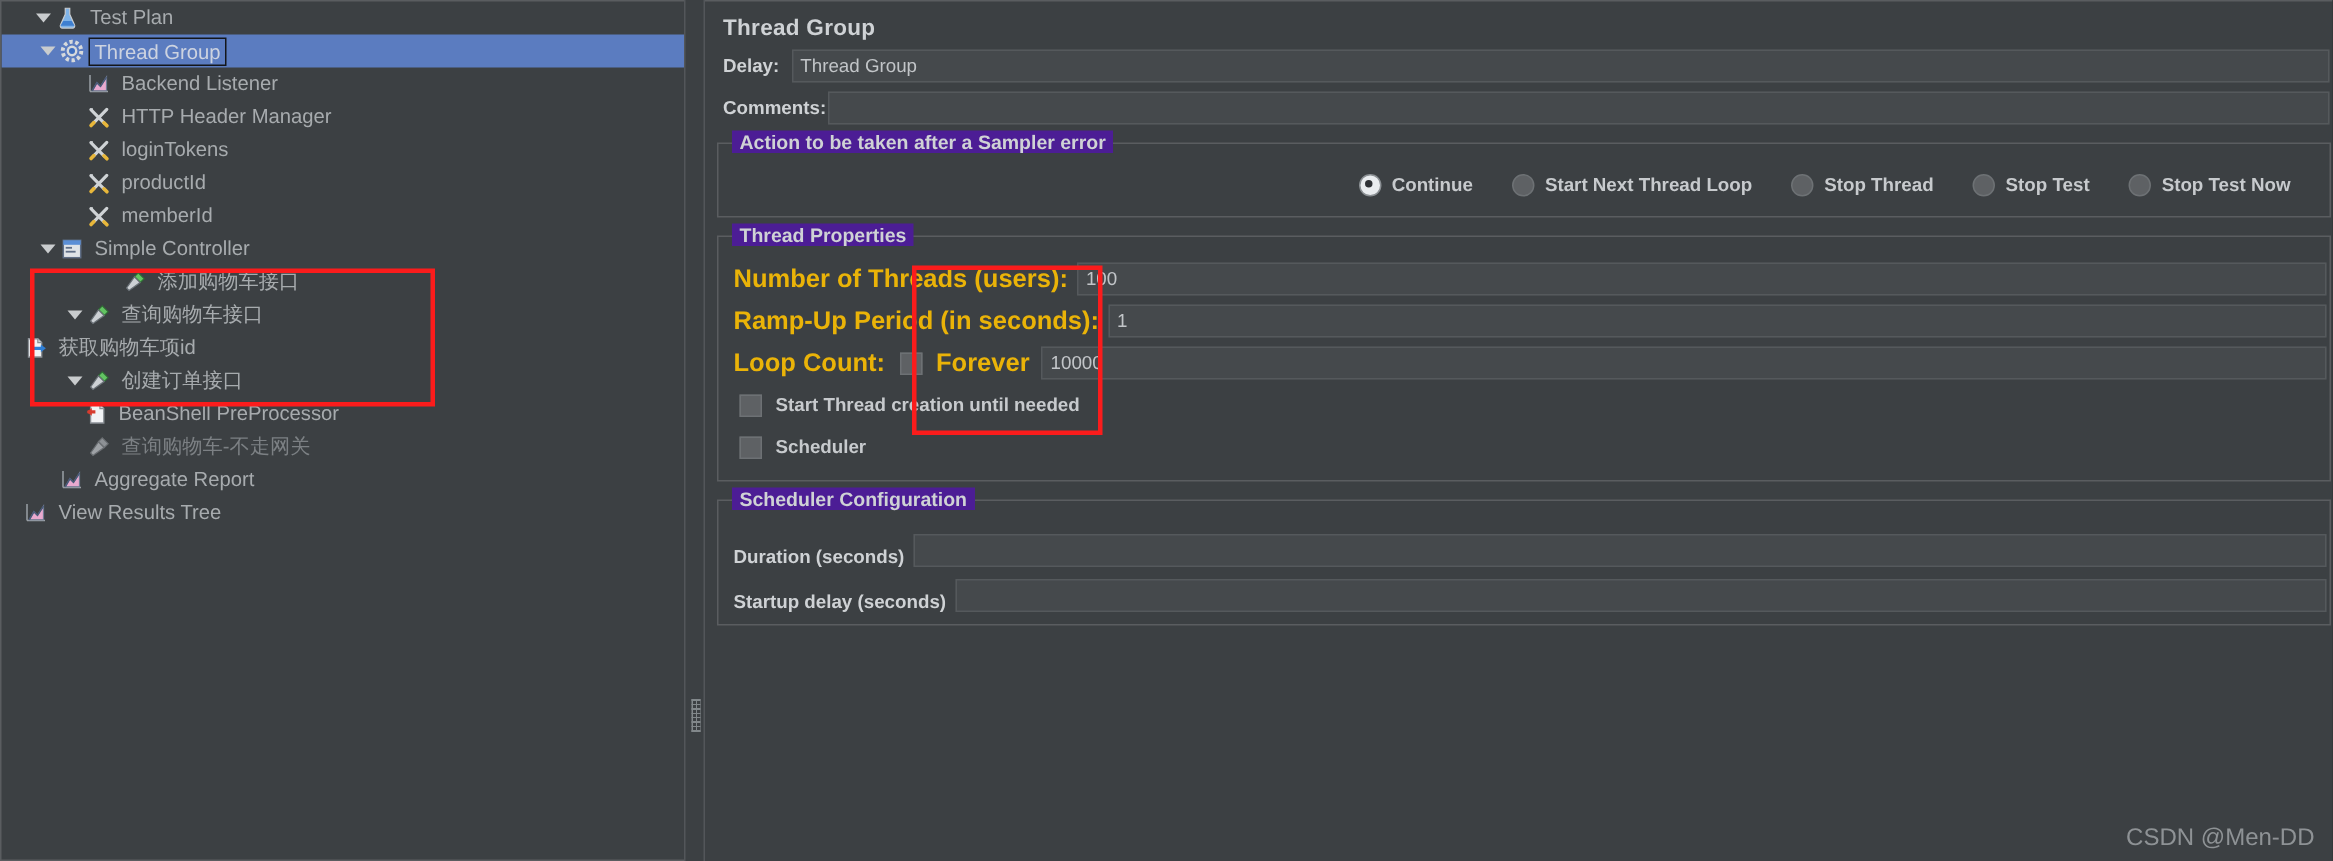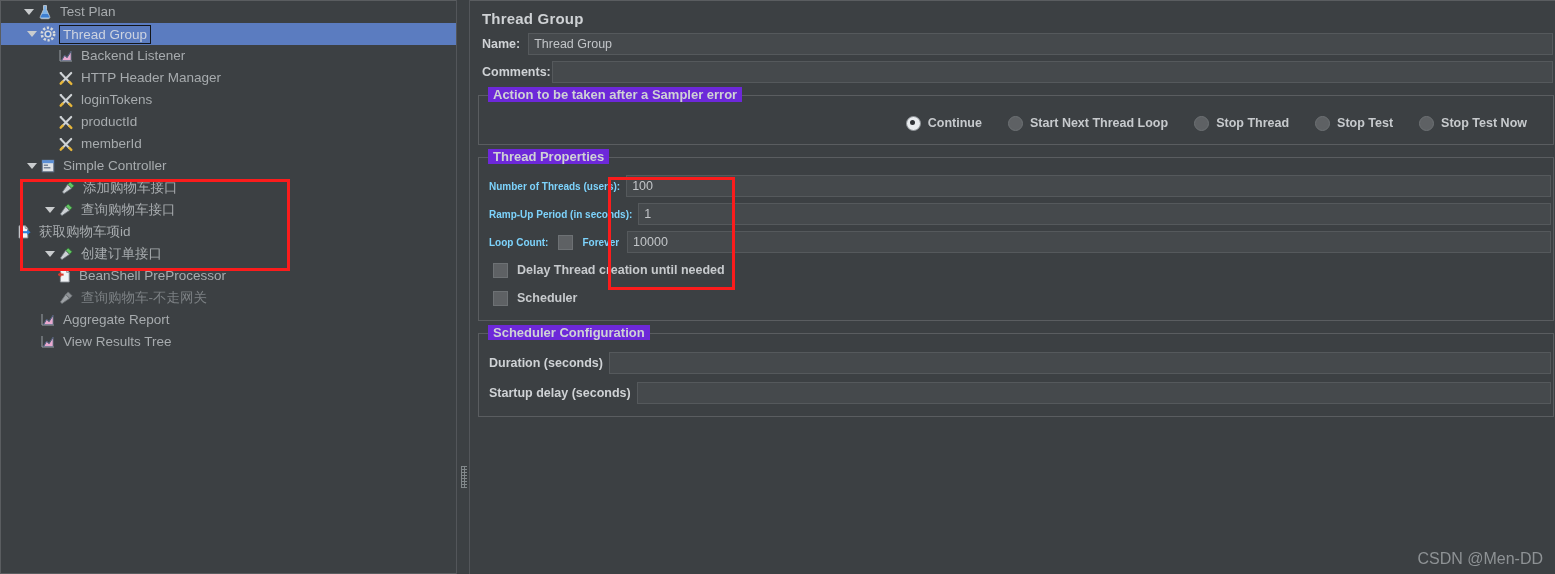--- a/index.html
+++ b/index.html
@@ -85,50 +85,50 @@
   .field.grow{flex:1 1 auto;}
 
   
   .group{
     position:relative;margin:12px 1px 0 8px;
     border:1px solid #5a5d60;
     padding:14px 0 8px 0;
     box-sizing:border-box;
   }
   .group > .gtitle{
-    position:absolute;top:-9px;left:9px;background:#6d28d9;
+    position:absolute;top:-9px;left:9px;background:#4c1d95;
     padding:0 5px;font-weight:bold;color:#cfd2d5;font-size:13px;
   }
 
   .radio-row{display:flex;align-items:center;justify-content:flex-end;height:26px;padding-left:440px;}
   .radio-item{display:flex;align-items:center;margin-right:26px;white-space:nowrap;}
   .radio{
     width:13px;height:13px;border-radius:50%;
     background:#5e6164;border:1px solid #6d7174;margin-right:7px;
     position:relative;flex:0 0 13px;
   }
   .radio.on{background:#e9ecef;border-color:#8b9094;}
   .radio.on::after{
     content:"";position:absolute;left:3px;top:3px;width:5px;height:5px;
     border-radius:50%;background:#2f3236;
   }
   .radio-label{font-weight:bold;color:#c7cacd;font-size:12.5px;}
 
   .prop-row{display:flex;align-items:center;height:28px;}
   .prop-label{
-    font-weight:bold;color:#7dd3fc;font-size:10px;padding-left:10px;white-space:nowrap;
+    font-weight:bold;color:#eab308;font-size:17px;padding-left:10px;white-space:nowrap;
   }
   .cbox{
     width:13px;height:13px;background:#5e6164;border:1px solid #6d7174;
     flex:0 0 13px;display:inline-block;
   }
   .cb-row{display:flex;align-items:center;height:28px;padding-left:14px;}
   .cb-row .cb-label{font-weight:bold;color:#c7cacd;font-size:12.5px;margin-left:9px;}
 
-  .sched-row{display:flex;align-items:center;height:30px;}
+  .sched-row{display:flex;align-items:flex-end;height:30px;}
   .sched-label{font-weight:bold;color:#cfd2d5;font-size:12.5px;padding-left:10px;white-space:nowrap;}
 
   
   .annot{
     position:absolute;border:3px solid #fb1c1c;pointer-events:none;z-index:50;
     box-sizing:border-box;
   }
   #annot-tree{left:20px;top:179px;width:270px;height:92px;}
   #annot-props{left:608px;top:177px;width:127px;height:113px;}
 
@@ -234,21 +234,21 @@
           <span class="ticon">
             <svg width="16" height="16" viewBox="0 0 16 16">
               <rect x="2.2" y="2.2" width="11.6" height="11.6" fill="#dfe3e7" stroke="#5f6e86" stroke-width="1"></rect>
               <rect x="2.2" y="2.2" width="11.6" height="3" fill="#5b8fd6"></rect>
               <rect x="3.8" y="6.6" width="4.2" height="1.2" fill="#5f6e86"></rect>
               <rect x="3.8" y="9.2" width="6.6" height="1.2" fill="#5f6e86"></rect>
             </svg>
           </span>
           <span class="tlabel">Simple Controller</span>
         </div>
-        <div class="tree-row" style="padding-left: 44px;">
+        <div class="tree-row" style="padding-left: 66px;">
           <span class="tw"></span>
           <span class="ticon">
             <svg width="16" height="16" viewBox="0 0 16 16">
               <path d="M10.2 1.9 L14.1 5.8 L11.6 8.3 L7.7 4.4 Z" fill="#63c463" stroke="#2f6b34" stroke-width="0.8"></path>
               <path d="M7.6 4.6 L11.4 8.4 L4.0 13.6 L2.4 12.0 Z" fill="#cdd1d5" stroke="#6b7278" stroke-width="0.8"></path>
             </svg>
           </span>
           <span class="tlabel">添加购物车接口</span>
         </div>
         <div class="tree-row" style="padding-left: 42px;">
@@ -310,21 +310,21 @@
           <span class="ticon">
             <svg width="16" height="16" viewBox="0 0 16 16">
               <path d="M2 13h12" stroke="#9aa0a6" stroke-width="1"></path>
               <path d="M2 2v11" stroke="#9aa0a6" stroke-width="1"></path>
               <path d="M3.5 12.5 L6.6 7.2 L9 9.6 L13 3.4 L13 12.5 Z" fill="#e9a9cf" stroke="#6f7b94" stroke-width="0.8"></path>
               <path d="M3.5 12.5 L6.6 7.2 L9 9.6 L13 3.4" fill="none" stroke="#4a5a78" stroke-width="1"></path>
             </svg>
           </span>
           <span class="tlabel">Aggregate Report</span>
         </div>
-        <div class="tree-row" style="padding-left: 24px;">
+        <div class="tree-row" style="">
           <span class="tw"></span>
           <span class="ticon">
             <svg width="16" height="16" viewBox="0 0 16 16">
               <path d="M2 13h12" stroke="#9aa0a6" stroke-width="1"></path>
               <path d="M2 2v11" stroke="#9aa0a6" stroke-width="1"></path>
               <path d="M3.5 12.5 L6.6 7.2 L9 9.6 L13 3.4 L13 12.5 Z" fill="#e9a9cf" stroke="#6f7b94" stroke-width="0.8"></path>
               <path d="M3.5 12.5 L6.6 7.2 L9 9.6 L13 3.4" fill="none" stroke="#4a5a78" stroke-width="1"></path>
             </svg>
           </span>
           <span class="tlabel">View Results Tree</span>
@@ -334,21 +334,21 @@
 
   <div id="splitter">
     <div class="grip"></div>
   </div>
 
   <div id="right-panel">
 
     <div id="panel-title">Thread Group</div>
 
     <div class="form-line">
-      <span class="flabel">Name:</span>
+      <span class="flabel">Delay:</span>
       <span class="field grow" style="margin-left:8px;margin-right:2px;">Thread Group</span>
     </div>
 
     <div class="form-line">
       <span class="flabel">Comments:</span>
       <span class="field grow" style="margin-left:1px;margin-right:2px;"></span>
     </div>
 
     <div class="group">
       <span class="gtitle">Action to be taken after a Sampler error</span>
@@ -391,21 +391,21 @@
 
       <div class="prop-row">
         <span class="prop-label">Loop Count:</span>
         <span class="cbox" style="margin-left:10px;"></span>
         <span class="prop-label" style="padding-left:9px;">Forever</span>
         <span class="field grow" style="margin-left:8px;margin-right:2px;">10000</span>
       </div>
 
       <div class="cb-row">
         <span class="cbox"></span>
-        <span class="cb-label">Delay Thread creation until needed</span>
+        <span class="cb-label">Start Thread creation until needed</span>
       </div>
 
       <div class="cb-row">
         <span class="cbox"></span>
         <span class="cb-label">Scheduler</span>
       </div>
     </div>
 
     <div class="group">
       <span class="gtitle">Scheduler Configuration</span>

